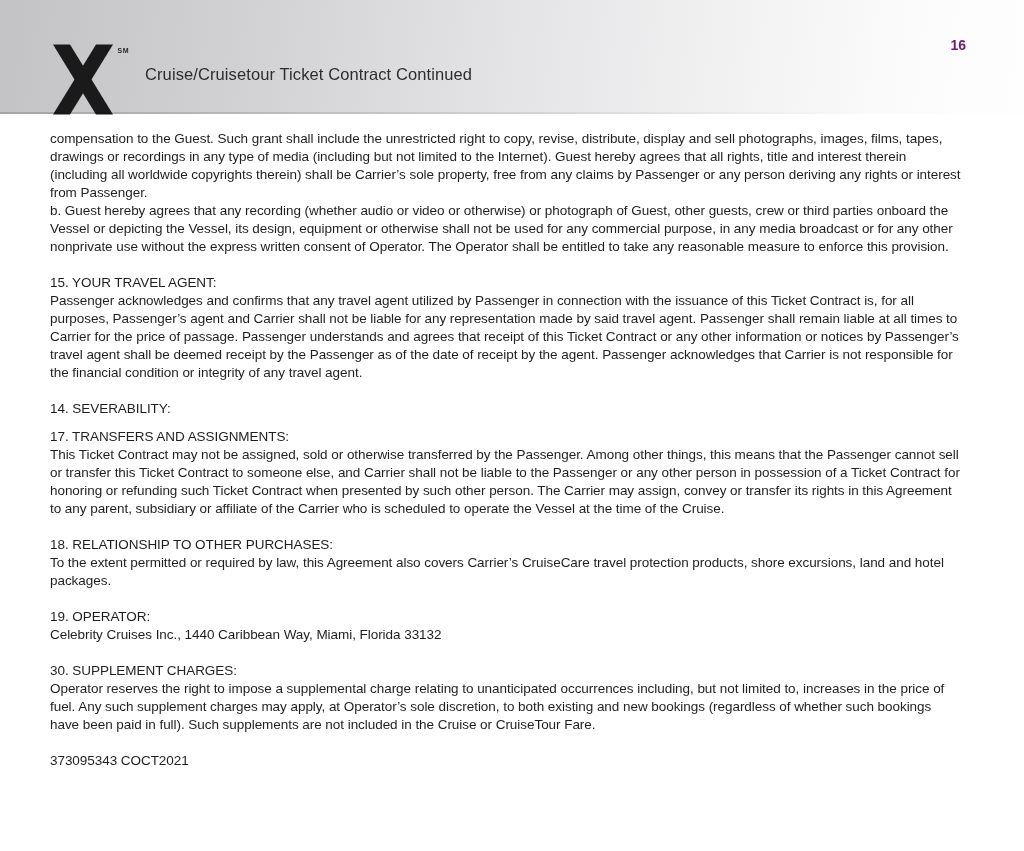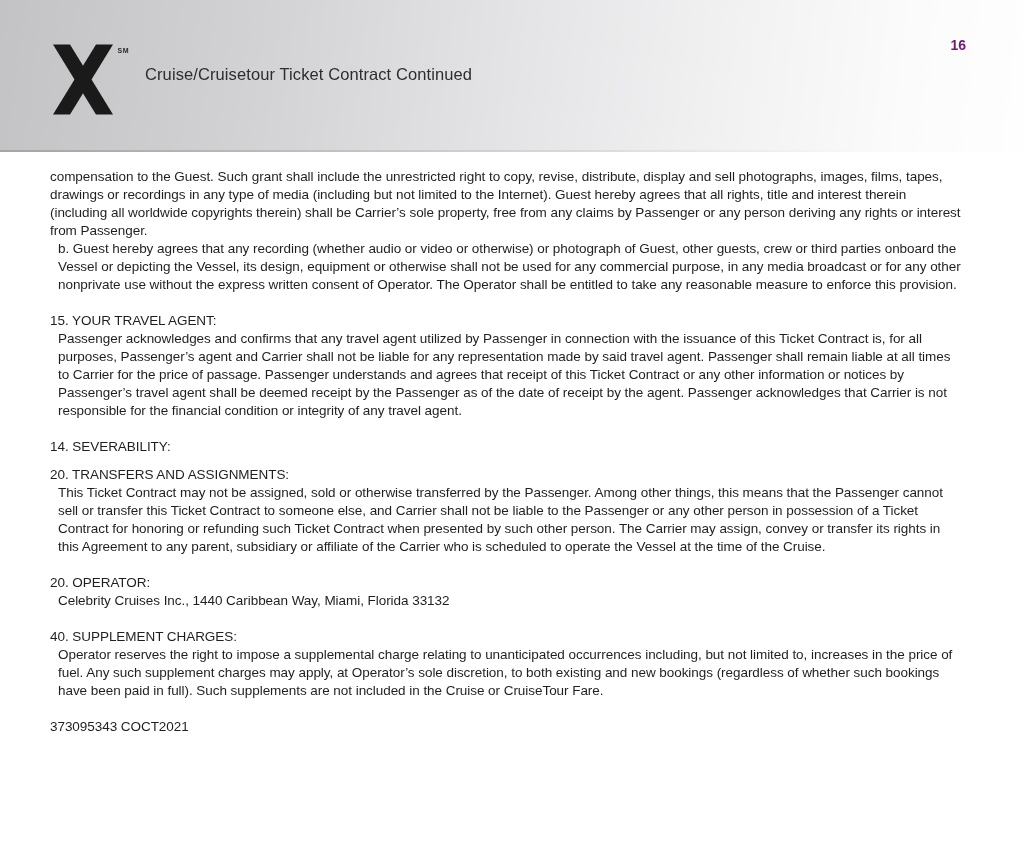--- a/index.html
+++ b/index.html
@@ -11,21 +11,21 @@
     width: 1024px;
     height: 851px;
     background: #ffffff;
     overflow: hidden;
   }
 
   
   .band {
     position: relative;
     width: 100%;
-    height: 152px;
+    height: 114px;
     background: linear-gradient(97deg,
       #c3c3c5 0%, #d2d2d4 25%, #e4e4e6 50%, #f2f2f3 72%, #fbfbfc 88%, #fefefe 100%);
   }
   .band::after {
     content: "";
     position: absolute;
     left: 0; bottom: 0;
     width: 100%; height: 2px;
     background: linear-gradient(to right, rgba(0,0,0,0.16) 0%, rgba(0,0,0,0.07) 55%, rgba(0,0,0,0) 85%);
   }
@@ -65,21 +65,21 @@
 
   
   .content {
     padding: 16px 62px 0 50px;
     color: #1f1f1f;
     font-size: 13.5px;
     line-height: 18px;
     letter-spacing: -0.05px;
   }
   .para { margin: 0; }
-  .block-end { margin-bottom: 18px; margin-left: 8px; }
+  .block-end { margin-bottom: 18px; }
   .sec-heading { text-transform: none; margin-top: 10px; }
   .footer-code { margin-top: 8px; }
 </style>
 </head>
 <body>
 
 <div class="page">
 
   <header class="band">
     <div class="logo-wrap">
@@ -102,31 +102,35 @@
     <section>
       <div class="sec-heading">15. YOUR TRAVEL AGENT:</div>
       <p class="para block-end">Passenger acknowledges and confirms that any travel agent utilized by Passenger in connection with the issuance of this Ticket Contract is, for all purposes, Passenger’s agent and Carrier shall not be liable for any representation made by said travel agent. Passenger shall remain liable at all times to Carrier for the price of passage. Passenger understands and agrees that receipt of this Ticket Contract or any other information or notices by Passenger’s travel agent shall be deemed receipt by the Passenger as of the date of receipt by the agent. Passenger acknowledges that Carrier is not responsible for the financial condition or integrity of any travel agent.</p>
     </section>
 
     <section>
       <div class="sec-heading">14. SEVERABILITY:</div>
     </section>
 
     <section>
-      <div class="sec-heading">20. TRANSFERS AND ASSIGNMENTS:</div>
+      <div class="sec-heading">17. TRANSFERS AND ASSIGNMENTS:</div>
       <p class="para block-end">This Ticket Contract may not be assigned, sold or otherwise transferred by the Passenger. Among other things, this means that the Passenger cannot sell or transfer this Ticket Contract to someone else, and Carrier shall not be liable to the Passenger or any other person in possession of a Ticket Contract for honoring or refunding such Ticket Contract when presented by such other person. The Carrier may assign, convey or transfer its rights in this Agreement to any parent, subsidiary or affiliate of the Carrier who is scheduled to operate the Vessel at the time of the Cruise.</p>
     </section>
 
+    <section>
+      <div class="sec-heading">18. RELATIONSHIP TO OTHER PURCHASES:</div>
+      <p class="para block-end">To the extent permitted or required by law, this Agreement also covers Carrier’s CruiseCare travel protection products, shore excursions, land and hotel packages.</p>
+    </section>
 
     <section>
-      <div class="sec-heading">20. OPERATOR:</div>
+      <div class="sec-heading">19. OPERATOR:</div>
       <p class="para block-end">Celebrity Cruises Inc., 1440 Caribbean Way, Miami, Florida 33132</p>
     </section>
 
     <section>
-      <div class="sec-heading">40. SUPPLEMENT CHARGES:</div>
+      <div class="sec-heading">30. SUPPLEMENT CHARGES:</div>
       <p class="para block-end">Operator reserves the right to impose a supplemental charge relating to unanticipated occurrences including, but not limited to, increases in the price of fuel. Any such supplement charges may apply, at Operator’s sole discretion, to both existing and new bookings (regardless of whether such bookings have been paid in full). Such supplements are not included in the Cruise or CruiseTour Fare.</p>
     </section>
 
     <div class="footer-code">373095343 COCT2021</div>
 
   </main>
 </div>
 
 </body></html>

